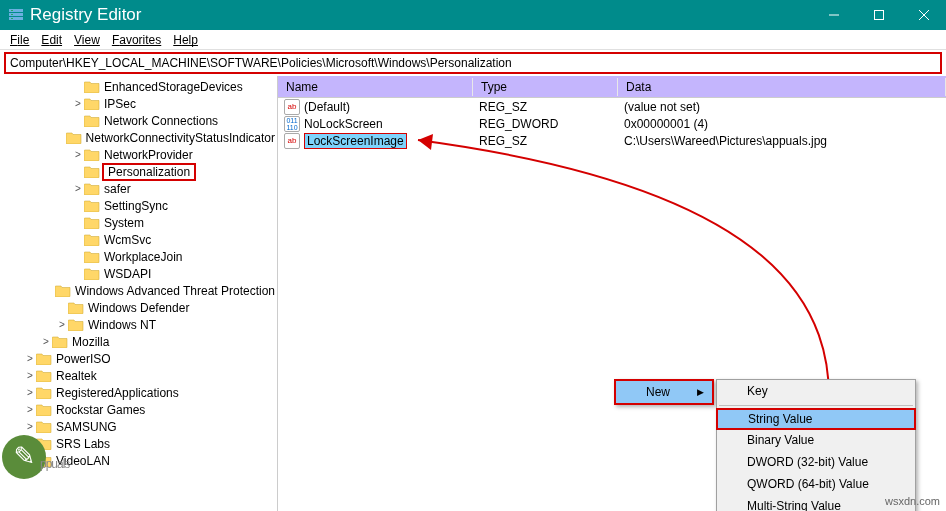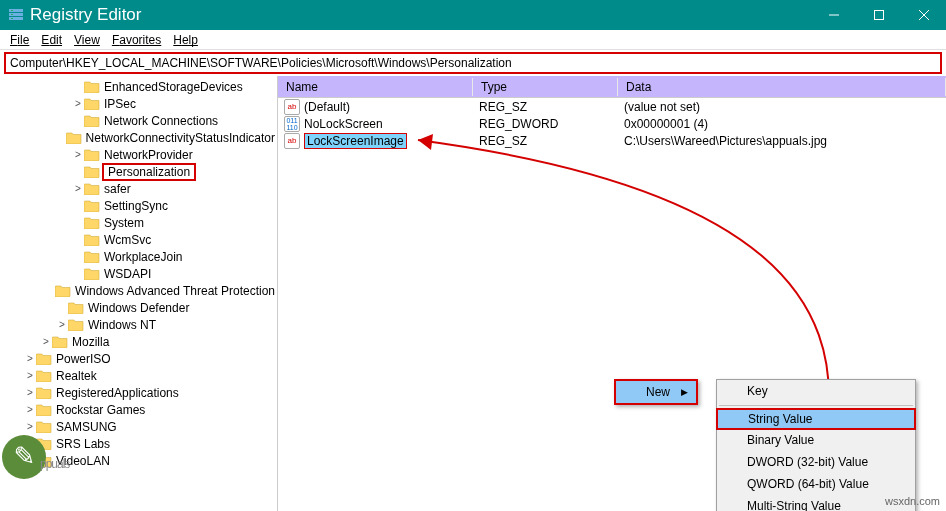--- a/index.html
+++ b/index.html
@@ -40,21 +40,21 @@
 .value-icon.ab { color: #d40000; }
 .value-icon.bin { color: #0066cc; font-size: 7px; }
 .rename-box { border: 1px solid #d40000; padding: 0 2px; background: #7dd3fc; }
 
 .context-menu { position: absolute; background: #f0f0f0; border: 1px solid #a0a0a0; box-shadow: 2px 2px 4px rgba(0,0,0,0.3); }
 .context-row { height: 22px; display: flex; align-items: center; padding: 0 30px 0 30px; position: relative; }
 .context-row.hl { background: #90c8f6; }
 .context-row .arrow { position: absolute; right: 8px; font-size: 9px; }
 .context-sep { height: 1px; background: #c0c0c0; margin: 3px 2px; }
 
-.new-menu { border: 2px solid #d40000; width: 84px; left: 336px; top: 303px; }
+.new-menu { border: 2px solid #d40000; width: 100px; left: 336px; top: 303px; }
 .sub-menu { width: 200px; left: 438px; top: 303px; }
 .sub-menu .context-row.hl { border: 2px solid #d40000; margin: -1px; }
 
 .watermark { position: absolute; left: 2px; top: 430px; font-size: 42px; font-weight: 400; color: #888; letter-spacing: -1px; }
 .watermark-icon { display: inline-flex; width: 44px; height: 44px; background: #5a8c3a; border-radius: 50%; vertical-align: middle; align-items: center; justify-content: center; color: #fff; font-size: 26px; margin-right: -6px; }
 .source { position: absolute; right: 6px; bottom: 4px; font-size: 11px; color: #666; }
 
 svg.arrow-annotation { position: absolute; pointer-events: none; }
 </style>
 </head>

